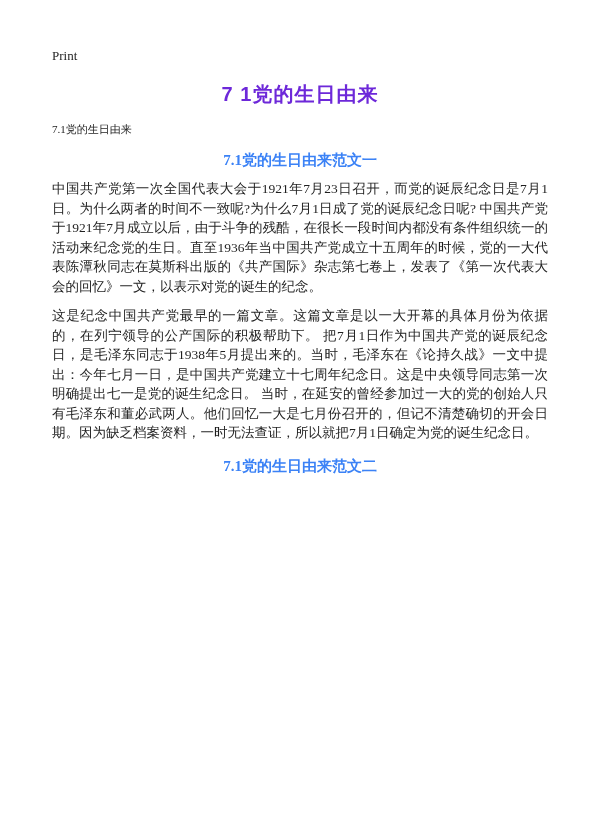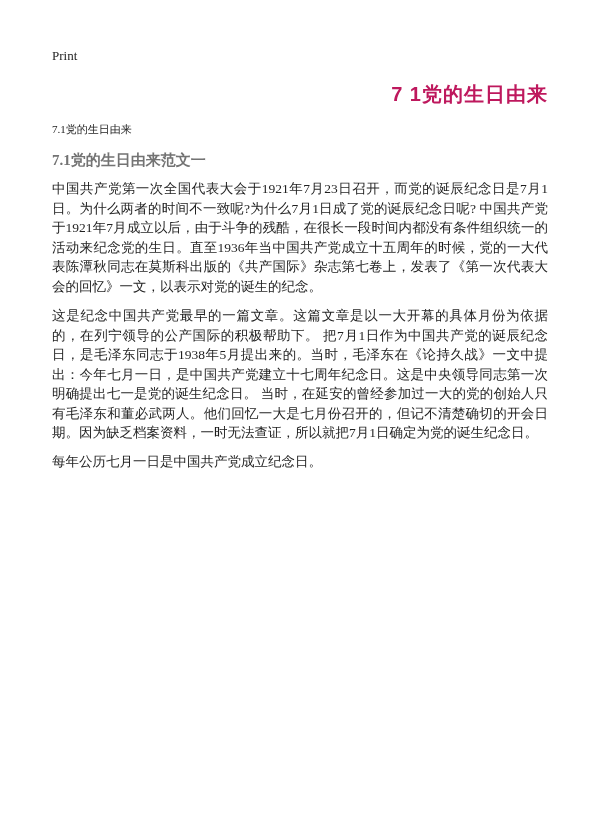--- a/index.html
+++ b/index.html
@@ -24,24 +24,24 @@
     line-height: 16px;
     margin: 0;
     color: #1f1f1f;
     cursor: pointer;
     display: inline-block;
   }
   .doc-title {
     font-family: "Liberation Sans", "DejaVu Sans", sans-serif;
     font-size: 20px;
     font-weight: 600;
-    text-align: right;
+    text-align: center;
     margin: 17px 0 0 0;
     letter-spacing: 1px;
-    color: #be185d;
+    color: #6d28d9;
   }
   .doc-subtitle {
     font-size: 11px;
     font-weight: normal;
     margin: 14px 0 0 0;
     color: #1f1f1f;
   }
   .para {
     font-size: 13.5px;
     line-height: 19.5px;
@@ -51,21 +51,22 @@
     color: #1f1f1f;
   }
   .para.intro {
     margin-top: 16px;
   }
   .section-heading {
     font-size: 15px;
     font-weight: bold;
     line-height: 19px;
     margin: 14px 0 0 0;
-    color: #737373;
+    color: #3b82f6;
+    text-align: center;
   }
   .section .para:first-of-type {
     margin-top: 9px;
   }
 </style>
 </head>
 <body>
 
 <div class="page">
 
@@ -76,16 +77,16 @@
   <h2 class="doc-subtitle">7.1党的生日由来</h2>
 
 
   <div class="section">
     <h3 class="section-heading">7.1党的生日由来范文一</h3>
     <p class="para">中国共产党第一次全国代表大会于1921年7月23日召开，而党的诞辰纪念日是7月1日。为什么两者的时间不一致呢?为什么7月1日成了党的诞辰纪念日呢? 中国共产党于1921年7月成立以后，由于斗争的残酷，在很长一段时间内都没有条件组织统一的活动来纪念党的生日。直至1936年当中国共产党成立十五周年的时候，党的一大代表陈潭秋同志在莫斯科出版的《共产国际》杂志第七卷上，发表了《第一次代表大会的回忆》一文，以表示对党的诞生的纪念。</p>
     <p class="para">这是纪念中国共产党最早的一篇文章。这篇文章是以一大开幕的具体月份为依据的，在列宁领导的公产国际的积极帮助下。 把7月1日作为中国共产党的诞辰纪念日，是毛泽东同志于1938年5月提出来的。当时，毛泽东在《论持久战》一文中提出：今年七月一日，是中国共产党建立十七周年纪念日。这是中央领导同志第一次明确提出七一是党的诞生纪念日。 当时，在延安的曾经参加过一大的党的创始人只有毛泽东和董必武两人。他们回忆一大是七月份召开的，但记不清楚确切的开会日期。因为缺乏档案资料，一时无法查证，所以就把7月1日确定为党的诞生纪念日。</p>
   </div>
 
   <div class="section">
-    <p class="para">每年公历七月一日是中国共产党成立纪念日。</p>
+    <h3 class="section-heading">7.1党的生日由来范文二</h3>
   </div>
 
 </div>
 
 </body></html>

